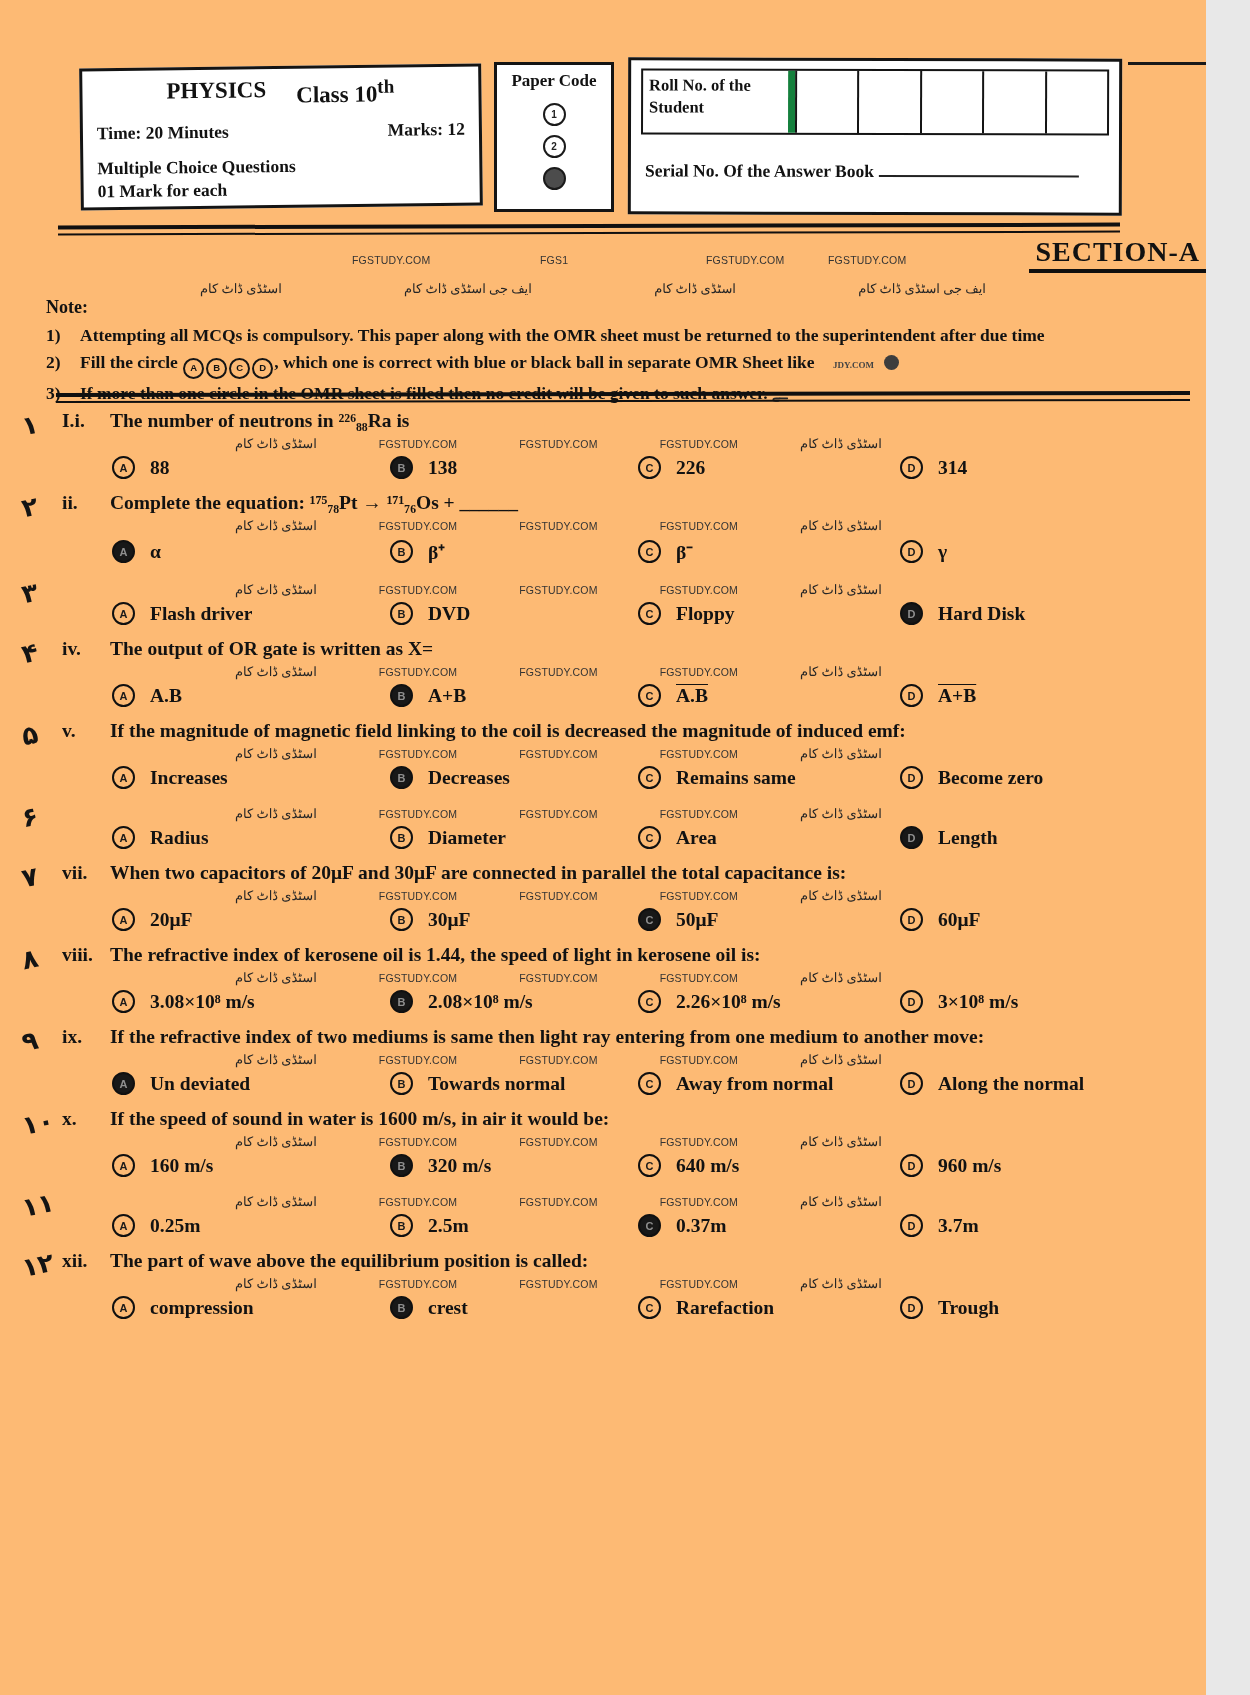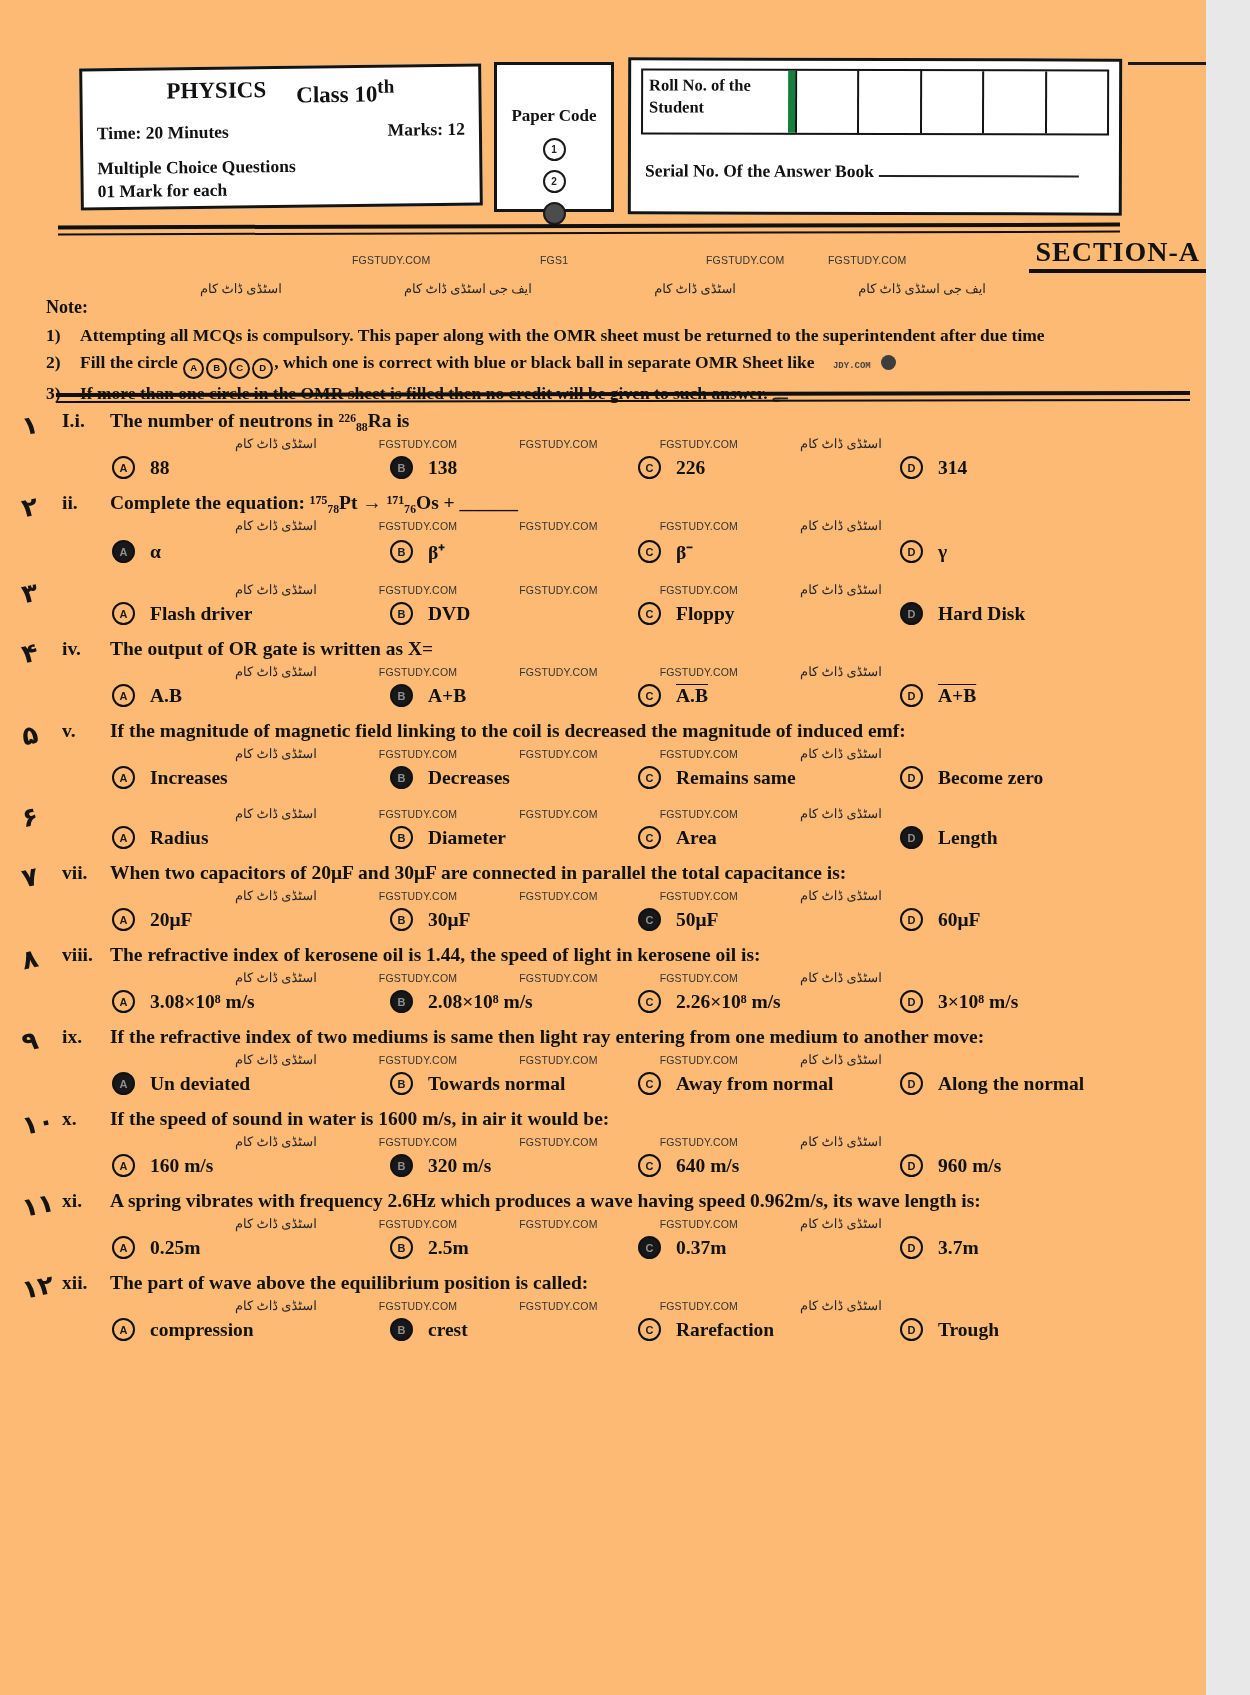--- a/index.html
+++ b/index.html
@@ -5,21 +5,21 @@
   html,body{margin:0;padding:0;background:#e8e8e8;}
   .page{position:relative;width:1206px;height:1695px;background:#fdba74;overflow:hidden;
         font-family:"Liberation Serif",serif;color:#121212;}
   
   .hbox{position:absolute;border:3px solid #141414;background:#fff;}
   #box-left{left:80px;top:66px;width:402px;height:142px;transform:rotate(-0.7deg);padding:6px 14px;box-sizing:border-box;}
   .title-row{display:flex;justify-content:center;gap:30px;font-size:23px;font-weight:bold;margin-top:2px;}
   .tm-row{display:flex;justify-content:space-between;font-size:17.5px;font-weight:bold;margin-top:12px;}
   .mcq-lines{font-size:17.5px;font-weight:bold;line-height:1.35;margin-top:13px;}
   #box-code{left:494px;top:62px;width:120px;height:150px;box-sizing:border-box;padding-top:6px;text-align:center;}
-  .pc-label{font-size:17px;font-weight:bold;margin-top:35px;}
+  .pc-label{font-size:17px;font-weight:bold;}
   .pc-circles{display:flex;flex-direction:column;align-items:center;gap:9px;margin-top:12px;}
   .pc-circle{width:19px;height:19px;border:2px solid #1a1a1a;border-radius:50%;display:flex;align-items:center;justify-content:center;
              font-family:"Liberation Sans",sans-serif;font-size:10px;font-weight:bold;color:#222;}
   .pc-circle.pc-filled{background:#4c4c4c;border-color:#1a1a1a;color:transparent;}
   #box-roll{left:628px;top:58px;width:494px;height:157px;box-sizing:border-box;transform:rotate(0.15deg);padding:8px 10px;}
   .roll-strip{display:flex;border:2.5px solid #141414;height:62px;}
   .roll-label{width:152px;border-right:7px solid #15803d;font-size:16.5px;font-weight:bold;padding:4px 6px;box-sizing:border-box;line-height:1.35;}
   .roll-cell{flex:1;border-left:2px solid #141414;}
   .roll-cell:first-of-type{border-left:none;}
   .serial-row{margin-top:26px;font-size:17.5px;font-weight:bold;padding-left:4px;}
@@ -38,21 +38,21 @@
   .sec-wm{position:absolute;top:254px;}
   .sec-urdu-row{position:absolute;top:281px;left:200px;right:220px;display:flex;justify-content:space-between;}
   
   .note-block{position:absolute;left:46px;top:294px;right:56px;font-size:17.5px;font-weight:600;line-height:1.5;}
   .note-label{font-size:18px;font-weight:bold;}
   .note-item{display:flex;gap:10px;margin-top:1px;}
   .note-num{width:24px;flex:none;}
   .mini-circle{display:inline-flex;width:17px;height:17px;border:2px solid #151515;border-radius:50%;align-items:center;justify-content:center;
                font-family:"Liberation Sans",sans-serif;font-size:9.5px;font-weight:bold;vertical-align:-3px;margin:0 1px;}
   .dot{display:inline-block;width:15px;height:15px;border-radius:50%;background:#3d3d3d;vertical-align:-2px;margin-left:6px;}
-  .wm-sm{font-family:Liberation Mono, monospace;font-size:9px;font-weight:bold;color:#444;margin-left:14px;}
+  .wm-sm{font-family:Liberation Serif, serif;font-size:9px;font-weight:bold;color:#444;margin-left:14px;}
   
   .questions{position:absolute;left:0;right:0;top:410px;}
   .q{position:relative;margin-bottom:13px;}
   .mmark{position:absolute;left:22px;top:0px;font-family:"DejaVu Sans",sans-serif;font-size:26px;font-weight:bold;color:#141414;
          transform:rotate(-12deg);display:inline-block;}
   .qline{padding-left:62px;font-size:19.5px;font-weight:600;}
   .qnum{display:inline-block;min-width:48px;}
   .wmstrip{padding-left:235px;height:23px;display:flex;align-items:center;gap:62px;}
   .opts{padding-left:112px;display:grid;grid-template-columns:278px 248px 262px 1fr;margin-top:1px;}
   .opt{display:flex;align-items:center;gap:15px;font-size:19.5px;font-weight:600;}
@@ -431,21 +431,20 @@
             <span class="opt-text">640 m/s</span>
           </div>
           <div class="opt">
             <span class="opt-circle">D</span>
             <span class="opt-text">960 m/s</span>
           </div>
         </div>
       </div>
       <div class="q">
         <span class="mmark">۱۱</span>
-        <div class="qline"><span class="qnum">xi.</span><span class="qtext">A spring vibrates with frequency 2.6Hz which produces a wave having speed 0.962m/s, its wave length is:</span></div>
         <div class="wmstrip">
           <span class="wm-ur">اسٹڈی ڈاٹ کام</span>
           <span class="wm">FGSTUDY.COM</span>
           <span class="wm">FGSTUDY.COM</span>
           <span class="wm">FGSTUDY.COM</span>
           <span class="wm-ur">اسٹڈی ڈاٹ کام</span>
         </div>
         <div class="opts">
           <div class="opt">
             <span class="opt-circle">A</span>

